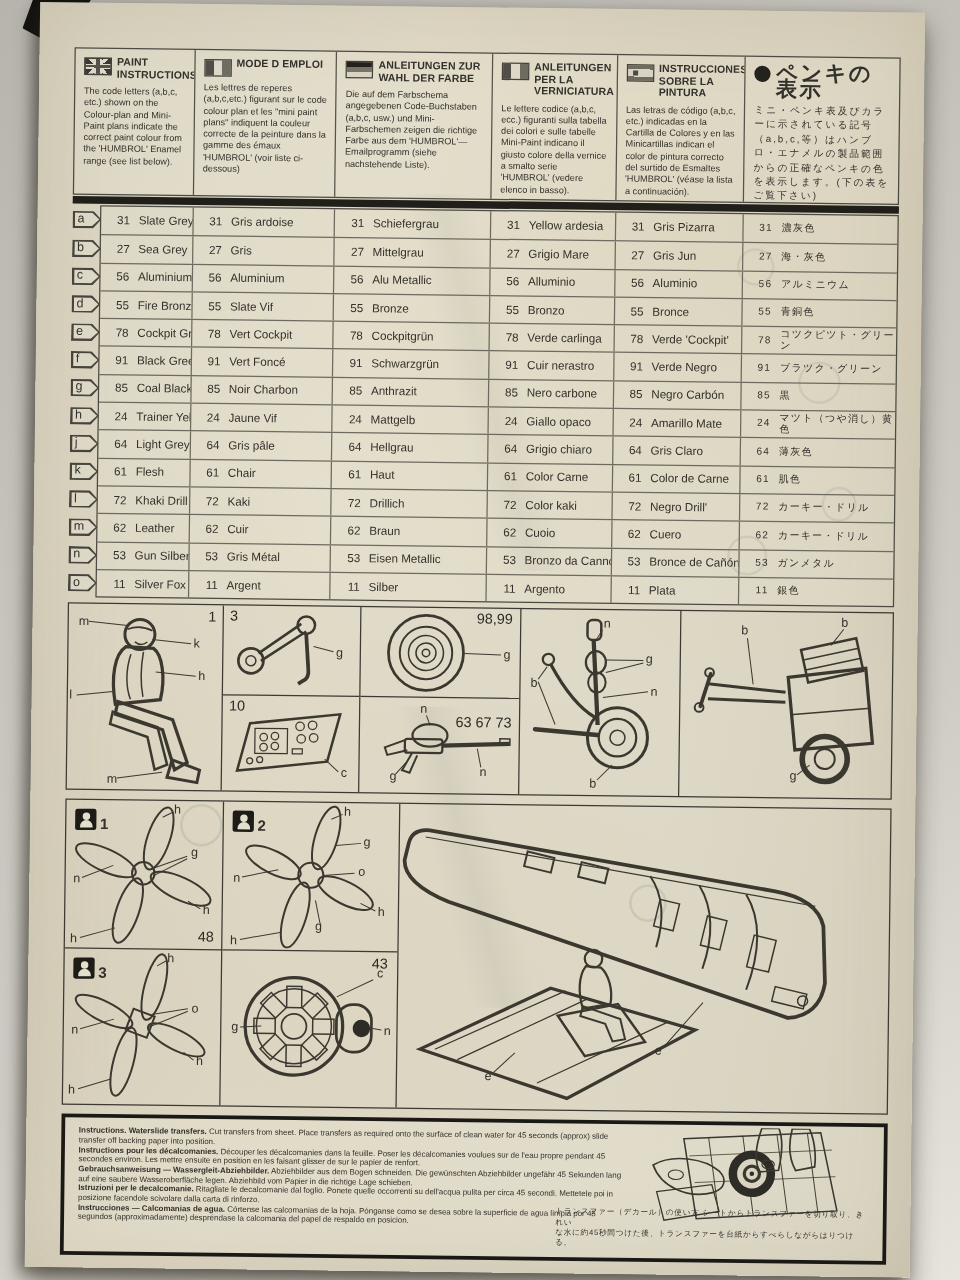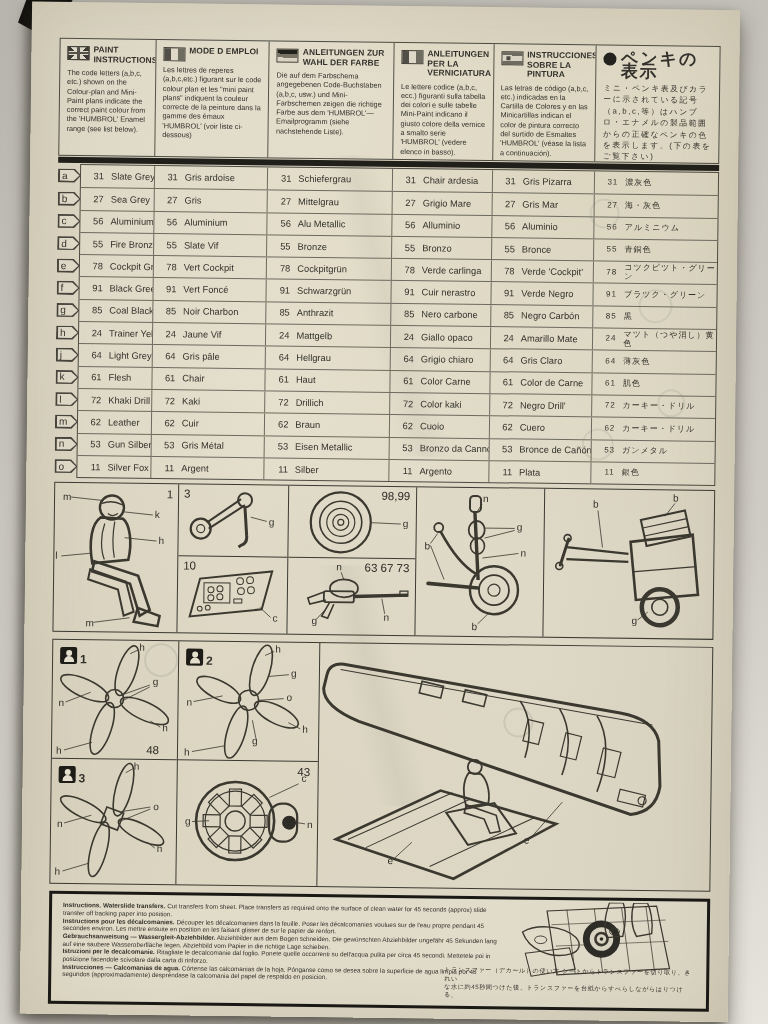--- a/index.html
+++ b/index.html
@@ -173,21 +173,21 @@
           <div class="pcell" style="width: 114px;">
             <span class="num">31</span>
             <span class="pname">Gris ardoise</span>
           </div>
           <div class="pcell" style="width: 125px;">
             <span class="num">31</span>
             <span class="pname">Schiefergrau</span>
           </div>
           <div class="pcell" style="width: 100px;">
             <span class="num">31</span>
-            <span class="pname">Chair ardesia</span>
+            <span class="pname">Yellow ardesia</span>
           </div>
           <div class="pcell" style="width: 103px;">
             <span class="num">31</span>
             <span class="pname">Gris Pizarra</span>
           </div>
           <div class="pcell jp" style="width: 123px;">
             <span class="num">31</span>
             <span class="pname">濃灰色</span>
           </div>
         </div>
@@ -206,21 +206,21 @@
           <div class="pcell" style="width: 125px;">
             <span class="num">27</span>
             <span class="pname">Mittelgrau</span>
           </div>
           <div class="pcell" style="width: 100px;">
             <span class="num">27</span>
             <span class="pname">Grigio Mare</span>
           </div>
           <div class="pcell" style="width: 103px;">
             <span class="num">27</span>
-            <span class="pname">Gris Mar</span>
+            <span class="pname">Gris Jun</span>
           </div>
           <div class="pcell jp" style="width: 123px;">
             <span class="num">27</span>
             <span class="pname">海・灰色</span>
           </div>
         </div>
         <div class="prow">
           <span class="tag">
             <b class="tagl">c</b>
           </span>
@@ -636,21 +636,21 @@
             <circle cx="52" cy="36" r="30" fill="url(#h2)" class="ot" stroke-width="2.2"></circle>
             <circle cx="52" cy="36" r="21" fill="#ddd7c5" class="ot" stroke-width="1.6"></circle>
             <circle cx="52" cy="36" r="14" fill="none" class="ot" stroke-width="1.2"></circle>
             <circle cx="52" cy="36" r="8" fill="none" class="ot" stroke-width="1.2"></circle>
             <circle cx="52" cy="36" r="3" fill="none" class="ot" stroke-width="1.2"></circle>
             <text x="114" y="40">g</text>
             <line x1="112" y1="37" x2="83" y2="36" class="ln"></line>
           </svg>
         </div>
         <div class="dcell" style="height:74px">
-          <span class="pnum" style="right:6px;top:3px">63 67 73</span>
+          <span class="pnum" style="right:6px;top:14px">63 67 73</span>
           <svg viewBox="0 0 127 72" width="127" height="72">
             <ellipse cx="56" cy="30" rx="14" ry="9" fill="url(#h1)" class="ot" stroke-width="1.8"></ellipse>
             <rect x="36" y="33" width="30" height="11" rx="2" fill="#ddd7c5" class="ot" stroke-width="1.8"></rect>
             <line x1="66" y1="38" x2="120" y2="36" class="ot" stroke-width="3.4"></line>
             <rect x="112" y="32" width="8" height="5" fill="#ddd7c5" class="ot" stroke-width="1.2"></rect>
             <path d="M42 44 L34 58 L40 60 L46 46" fill="#ddd7c5" class="ot" stroke-width="1.6"></path>
             <path d="M36 34 L20 40 L22 46 L38 42" fill="#ddd7c5" class="ot" stroke-width="1.6"></path>
             <text x="48" y="12">n</text>
             <line x1="53" y1="14" x2="56" y2="22" class="ln"></line>
             <text x="24" y="66">g</text>
@@ -706,21 +706,21 @@
           <line x1="94" y1="130" x2="104" y2="122" class="ln"></line>
         </svg>
       </div>
     </div>
 
     <div class="propbox">
       <div class="dcol" style="width:126px">
         <div class="dcell split-top" style="height:119px">
           <span class="badge"></span>
           <span class="badgenum">1</span>
-          <span class="pnum" style="right:18px;bottom:3px">48</span>
+          <span class="pnum" style="right:6px;bottom:3px">48</span>
           <svg viewBox="0 0 126 117" width="126" height="117">
             <ellipse cx="74" cy="30" rx="9" ry="26" transform="rotate(18 74 30)" fill="url(#h2)" class="ot" stroke-width="1.6"></ellipse>
             <ellipse cx="92" cy="70" rx="26" ry="9" transform="rotate(24 92 70)" fill="url(#h2)" class="ot" stroke-width="1.6"></ellipse>
             <ellipse cx="50" cy="88" rx="9" ry="27" transform="rotate(18 50 88)" fill="url(#h2)" class="ot" stroke-width="1.6"></ellipse>
             <ellipse cx="32" cy="48" rx="26" ry="9" transform="rotate(24 32 48)" fill="url(#h2)" class="ot" stroke-width="1.6"></ellipse>
             <circle cx="62" cy="58" r="9" fill="url(#h1)" class="ot" stroke-width="1.6"></circle>
             <text x="86" y="10">h</text>
             <line x1="85" y1="9" x2="77" y2="13" class="ln"></line>
             <text x="100" y="44">g</text>
             <line x1="97" y1="44" x2="70" y2="54" class="ln"></line>

